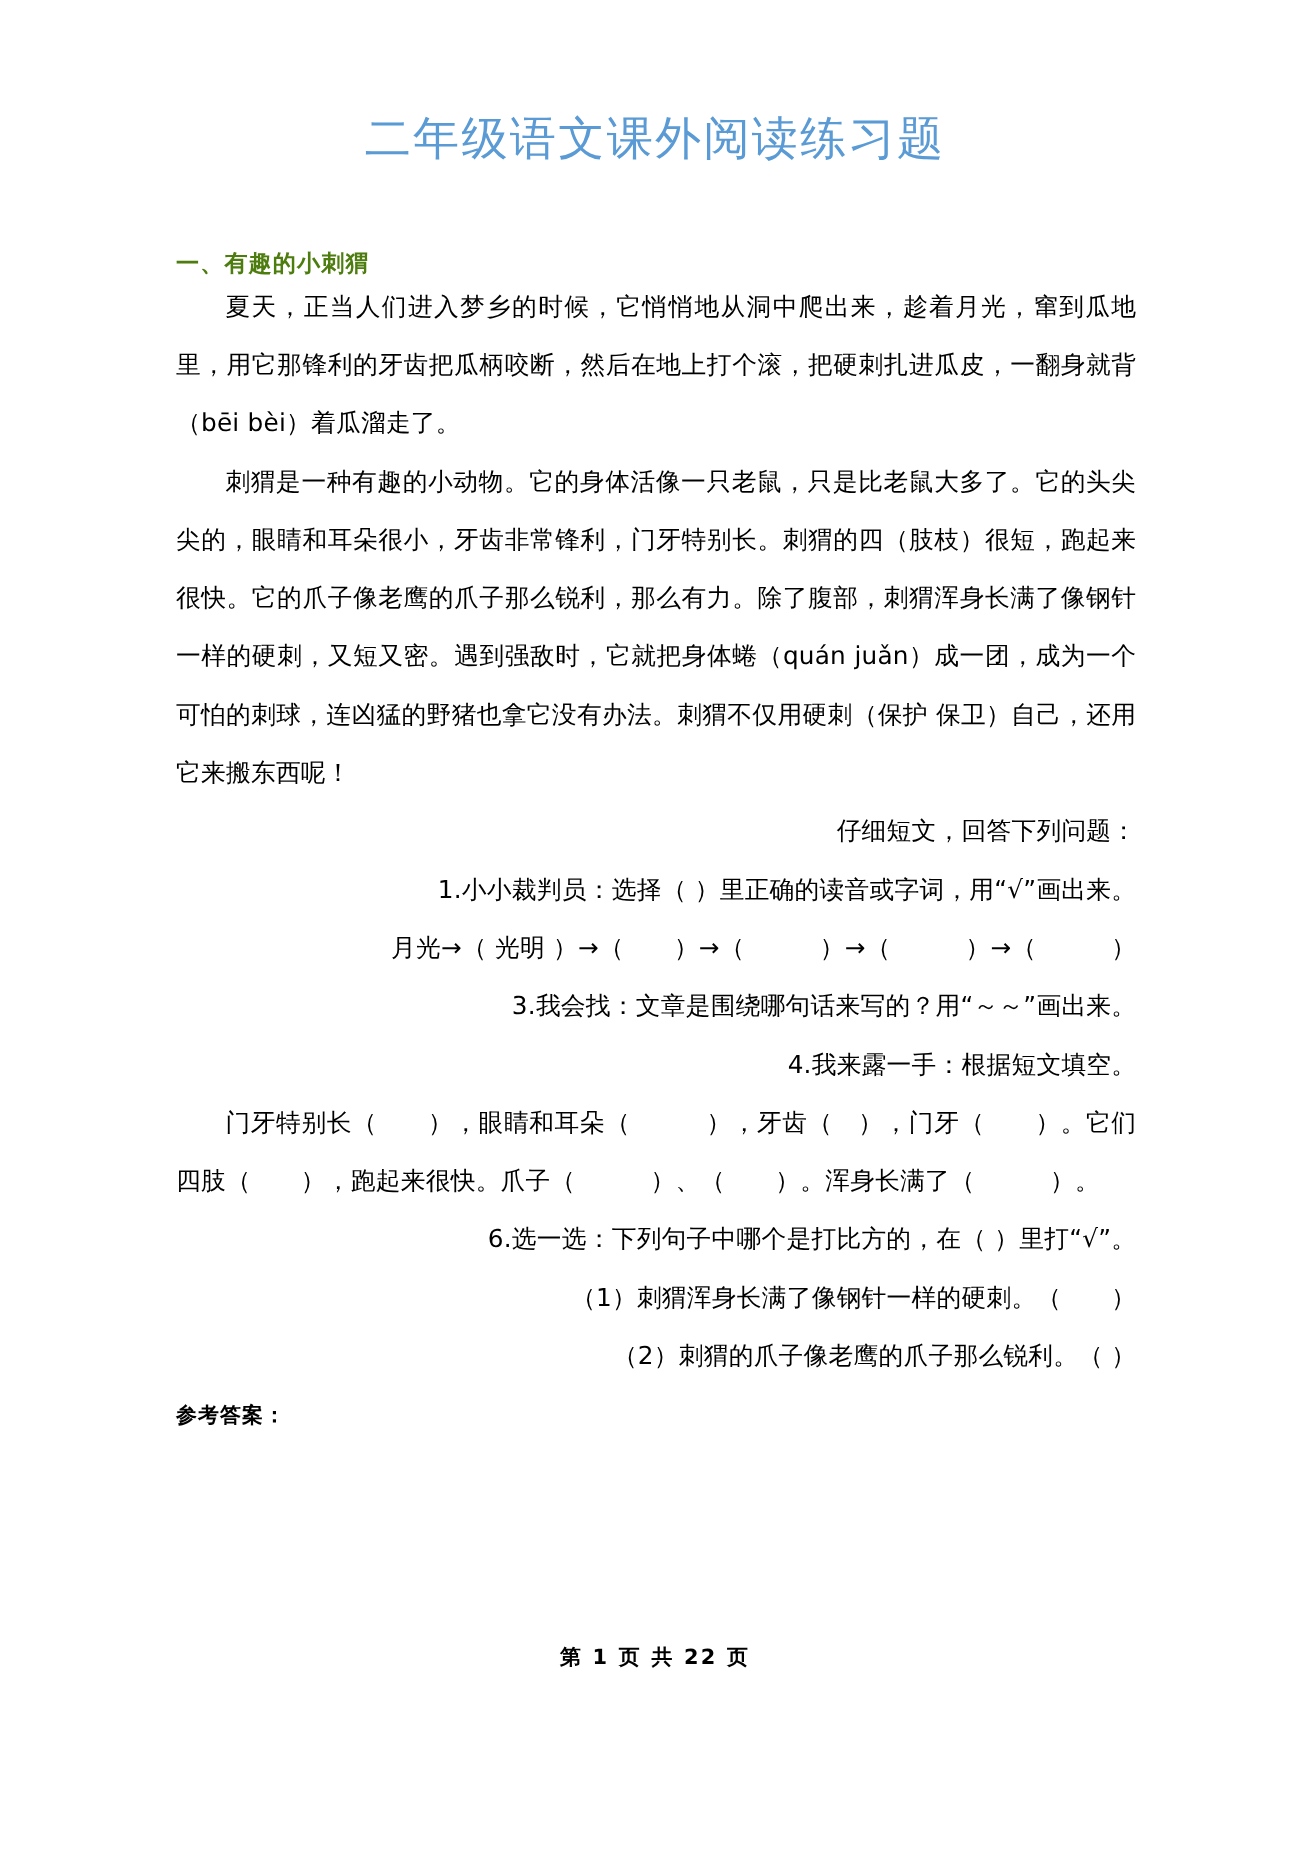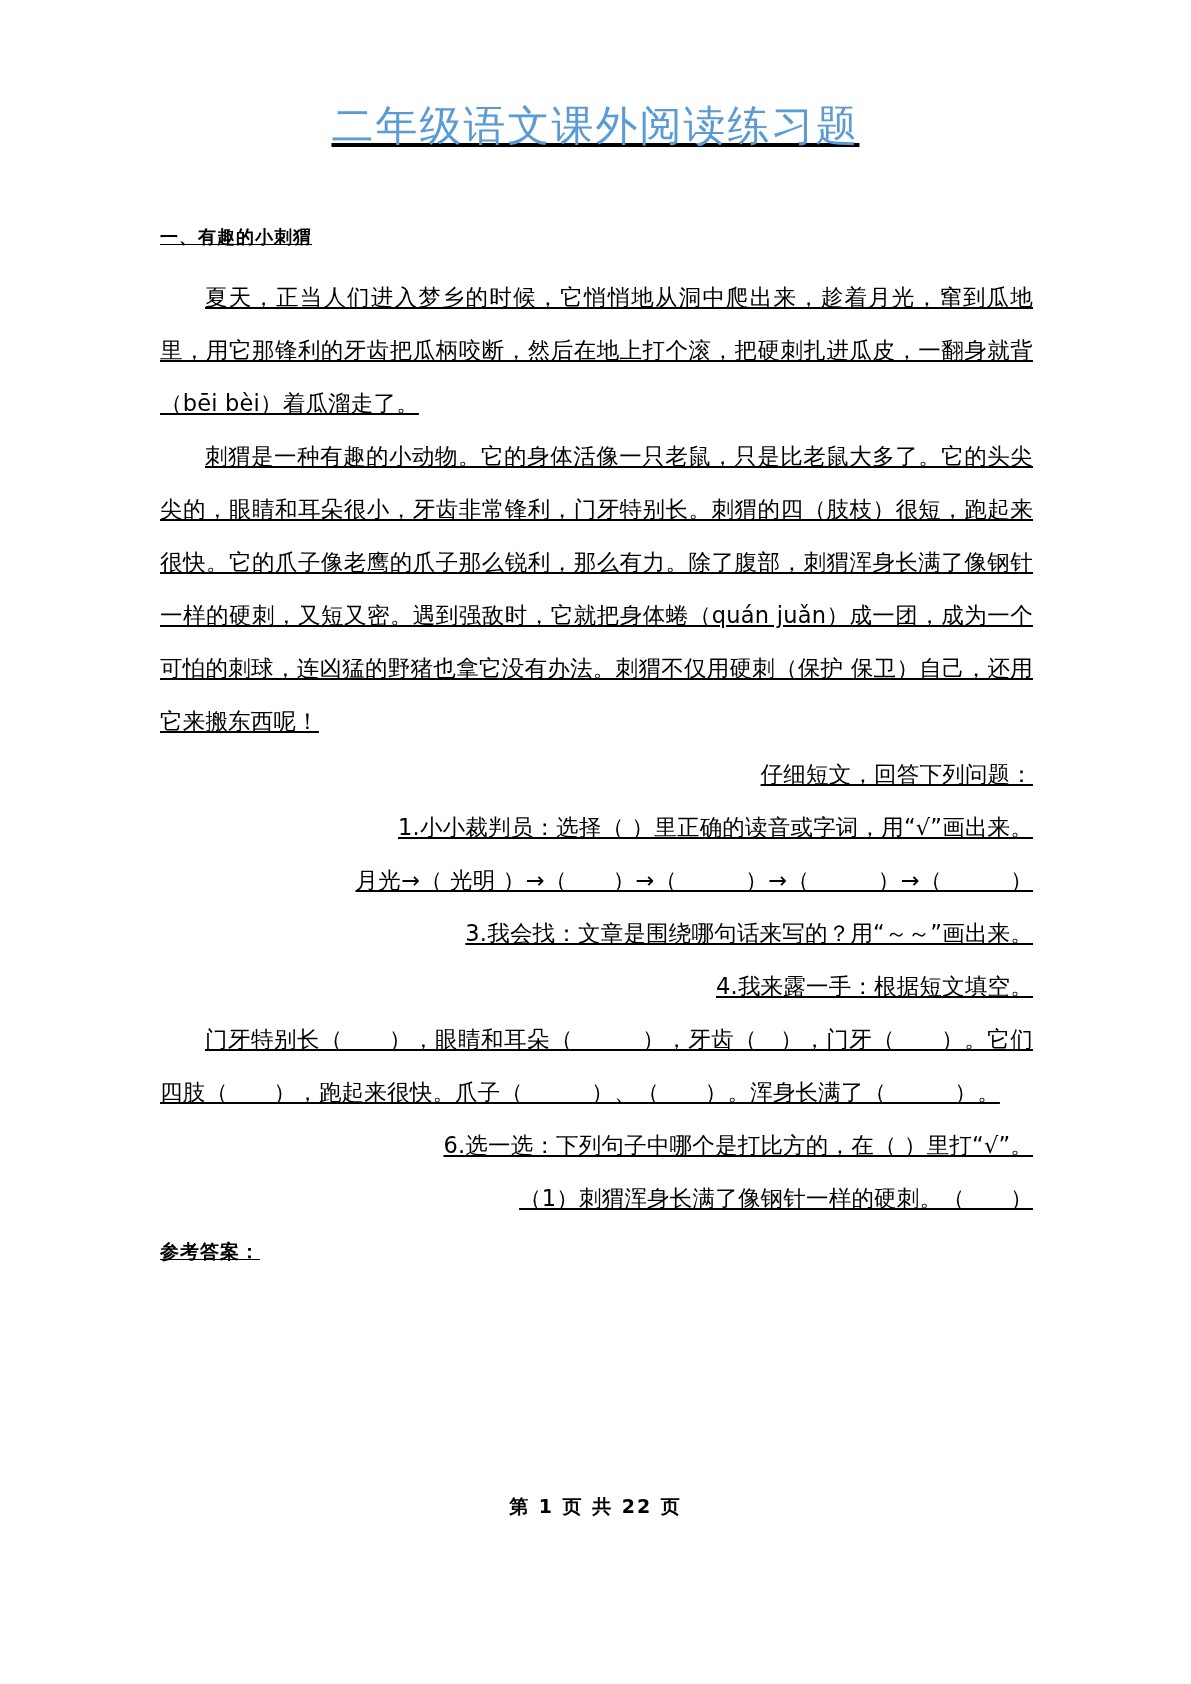--- a/index.html
+++ b/index.html
@@ -15,41 +15,39 @@
     position: relative;
     overflow: hidden;
   }
   .page {
     width: 1191px;
     height: 1684px;
     box-sizing: border-box;
     padding: 0;
     position: relative;
     background: #ffffff;
-    text-decoration: underline;
   }
   .doc-title {
     text-align: center;
     font-size: 42px;
     font-weight: normal;
     color: #5b9bd5;
     letter-spacing: 2px;
     margin: 0;
     padding-top: 100px;
     line-height: 1.25;
   }
   .content {
     padding: 0 158px 0 160px;
   }
   .section-heading {
-    font-size: 18px;
+    font-size: 21px;
     font-weight: bold;
-    color: #000000;
+    color: #4d7c0f;
     margin-top: 72px;
-    margin-bottom: 22px;
     letter-spacing: 1px;
   }
   p.body-text {
     font-size: 22.5px;
     line-height: 53px;
     margin: 0;
     text-align: justify;
     text-justify: inter-ideograph;
     text-indent: 2em;
     letter-spacing: 0.2px;
@@ -109,20 +107,21 @@
     <p class="q-line">3.我会找：文章是围绕哪句话来写的？用“～～”画出来。</p>
 
     <p class="q-line">4.我来露一手：根据短文填空。</p>
 
     <p class="q-line flow">门牙特别长（　　），眼睛和耳朵（　　　），牙齿（　），门牙（　　）。它们四肢（　　），跑起来很快。爪子（　　　）、（　　）。浑身长满了（　　　）。</p>
 
     <p class="q-line">6.选一选：下列句子中哪个是打比方的，在（ ）里打“√”。</p>
 
     <p class="q-line">（1）刺猬浑身长满了像钢针一样的硬刺。（　　）</p>
 
+    <p class="q-line">（2）刺猬的爪子像老鹰的爪子那么锐利。（ ）</p>
 
     <div class="answer-heading">参考答案：</div>
 
   </div>
 
   <div class="footer">第 1 页 共 22 页</div>
 
 </div>
 
 </body></html>

